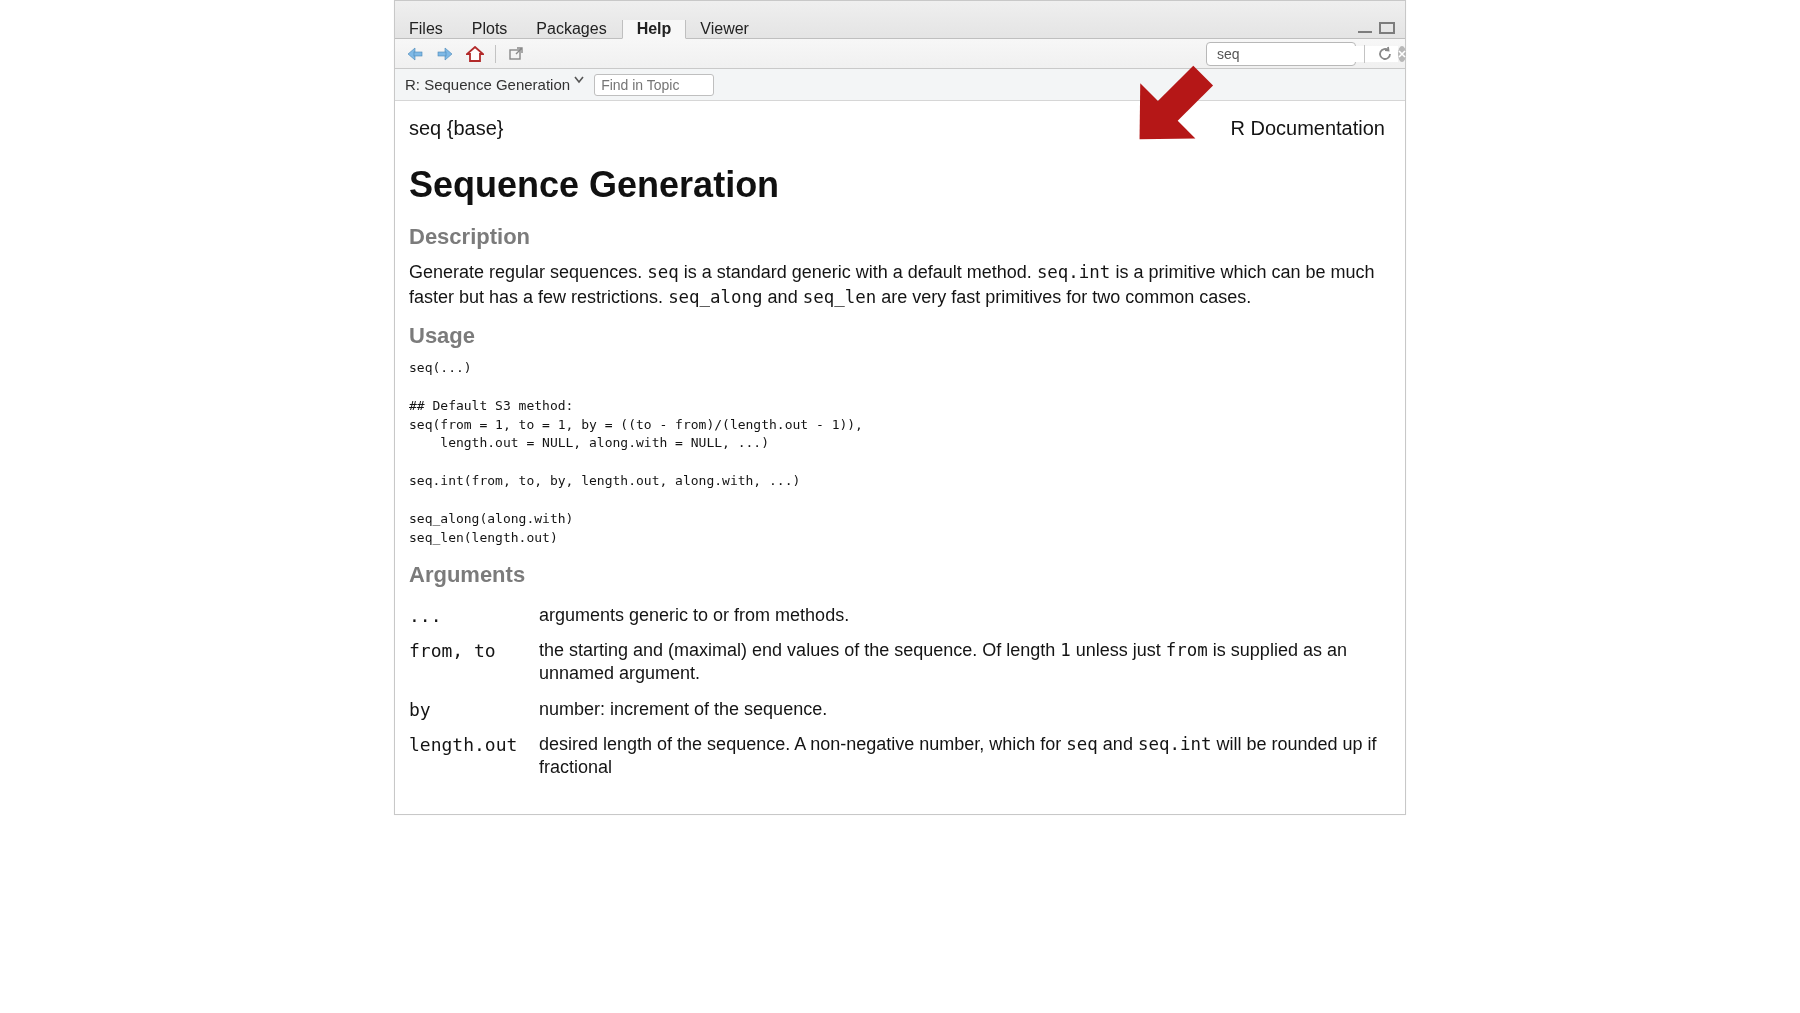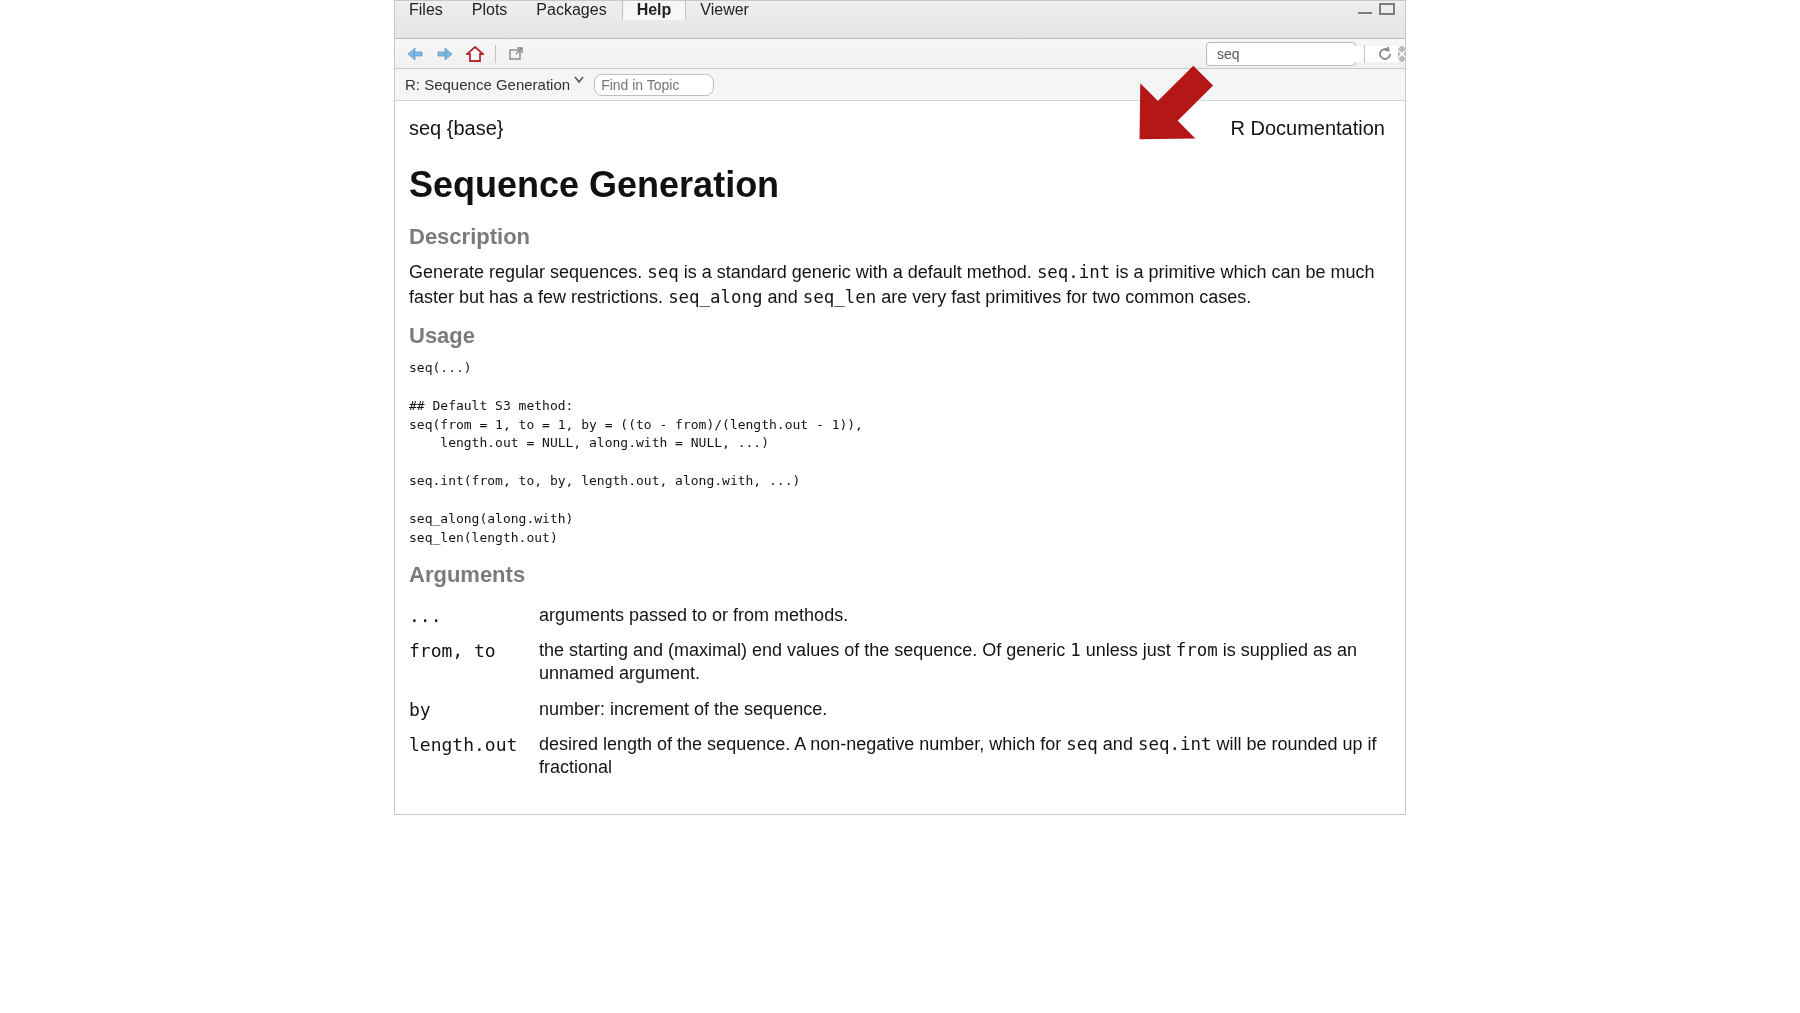--- a/index.html
+++ b/index.html
@@ -18,21 +18,21 @@
     height: 815px;
     margin-top: 0;
     border: 1px solid #c8c8c8;
     background: #fff;
     position: relative;
     box-shadow: 0 0 1px rgba(0,0,0,0.08);
   }
   
   .tabbar {
     display: flex;
-    align-items: flex-start;
+    align-items: flex-end;
     height: 38px;
     background: linear-gradient(#efefef, #e4e4e4);
     border-bottom: 1px solid #bfbfbf;
   }
   .tab {
     padding: 0 14px;
     display: flex;
     align-items: center;
     font-size: 16px;
     color: #222;
@@ -116,21 +116,21 @@
   }
   .crumb {
     font-size: 15px;
     color: #333;
     display: flex;
     gap: 4px;
   }
   .find-topic {
     background: #fff;
     border: 1px solid #bfbfbf;
-    border-radius: 8px;
+    border-radius: 3px;
     height: 22px;
     width: 120px;
     padding: 0 6px;
     font-size: 14px;
     color: #888;
     outline: none;
   }
   
   .content {
     height: calc(100% - 38px - 30px - 32px);
@@ -304,26 +304,26 @@
 seq.int(from, to, by, length.out, along.with, ...)
 
 seq_along(along.with)
 seq_len(length.out)</pre>
 
     <h2 class="section-h">Arguments</h2>
     <table class="args">
       <tbody>
           <tr>
         <td class="argname">...</td>
-        <td>arguments passed to or from methods.</td>
+        <td>arguments generic to or from methods.</td>
       </tr>
       <tr>
         <td class="argname">from, to</td>
         <td>
-          <span>the starting and (maximal) end values of the sequence. Of generic </span><code>1</code><span> unless just </span><code>from</code><span> is supplied as an unnamed argument.</span>
+          <span>the starting and (maximal) end values of the sequence. Of length </span><code>1</code><span> unless just </span><code>from</code><span> is supplied as an unnamed argument.</span>
         </td>
       </tr>
       <tr>
         <td class="argname">by</td>
         <td>number: increment of the sequence.</td>
       </tr>
       <tr>
         <td class="argname">length.out</td>
         <td>
           <span>desired length of the sequence. A non-negative number, which for </span><code>seq</code><span> and </span><code>seq.int</code><span> will be rounded up if fractional</span>

